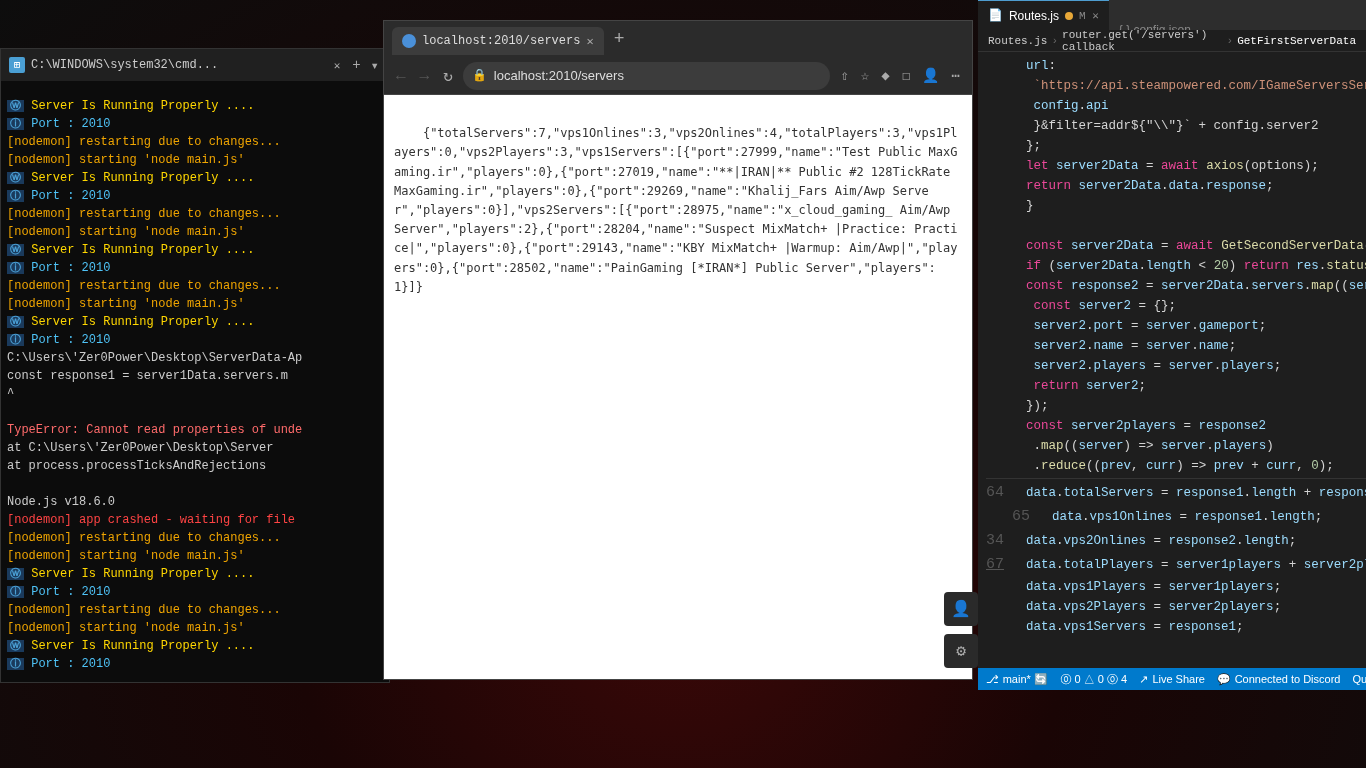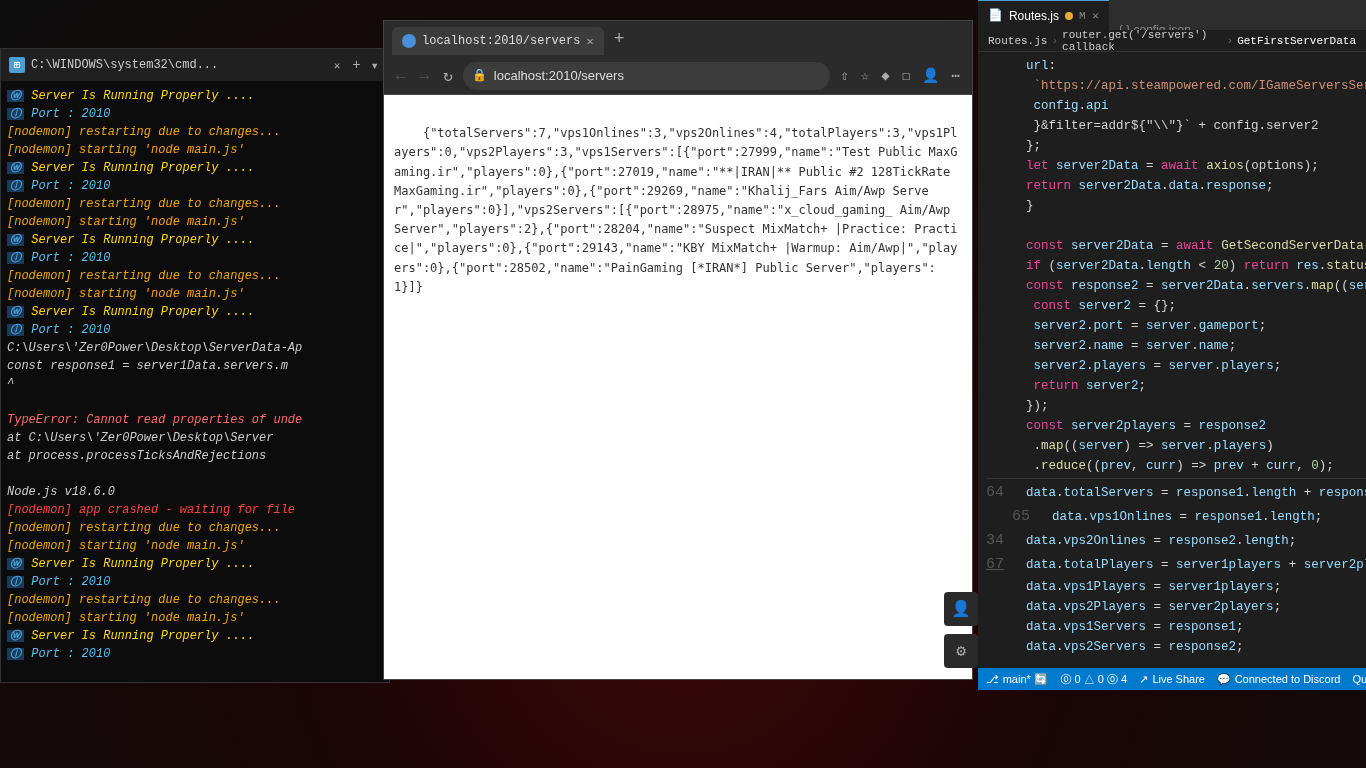--- a/index.html
+++ b/index.html
@@ -74,25 +74,24 @@
     }
     .terminal-tab-plus, .terminal-tab-arrow {
       font-size: 14px;
       color: #aaa;
       cursor: pointer;
       padding: 0 2px;
     }
     .terminal-body {
       flex: 1;
       overflow: hidden;
-      padding: 6px 6px;
+      padding: 16px 6px;
       font-size: 12px;
       line-height: 1.5;
       color: #ccc;
-      font-style: italic;
     }
     .line-warn { color: #ffd700; }
     .line-info { color: #4fc3f7; }
     .line-normal { color: #cccccc; }
     .line-nodemon { color: #f0a500; }
     .line-error { color: #ff6b6b; }
     .line-path { color: #cccccc; }
     .line-version { color: #cccccc; }
     .line-crashed { color: #ff4444; }
 
@@ -537,23 +536,20 @@
       </div>
       <div class="code-line">
         <span class="line-code"><span class="line-num" style="display:inline-block;width:28px;text-align:right;margin-right:12px;color:#555;"></span><span class="v">data</span><span class="p">.</span><span class="v">vps1Players</span> <span class="p">=</span> <span class="v">server1players</span><span class="p">;</span></span>
       </div>
       <div class="code-line">
         <span class="line-code"><span class="line-num" style="display:inline-block;width:28px;text-align:right;margin-right:12px;color:#555;"></span><span class="v">data</span><span class="p">.</span><span class="v">vps2Players</span> <span class="p">=</span> <span class="v">server2players</span><span class="p">;</span></span>
       </div>
       <div class="code-line">
         <span class="line-code"><span class="line-num" style="display:inline-block;width:28px;text-align:right;margin-right:12px;color:#555;"></span><span class="v">data</span><span class="p">.</span><span class="v">vps1Servers</span> <span class="p">=</span> <span class="v">response1</span><span class="p">;</span></span>
       </div>
-      <div class="code-line">
-        <span class="line-code"><span class="line-num" style="display:inline-block;width:28px;text-align:right;margin-right:12px;color:#555;"></span><span class="v">data</span><span class="p">.</span><span class="v">vps2Servers</span> <span class="p">=</span> <span class="v">response2</span><span class="p">;</span></span>
-      </div>
 
     </div>
   </div>
   <div class="vscode-statusbar">
     <div class="status-item">
       <span>⎇</span>
       <span>main*</span>
       <span>🔄</span>
     </div>
     <div class="status-item status-errors">

